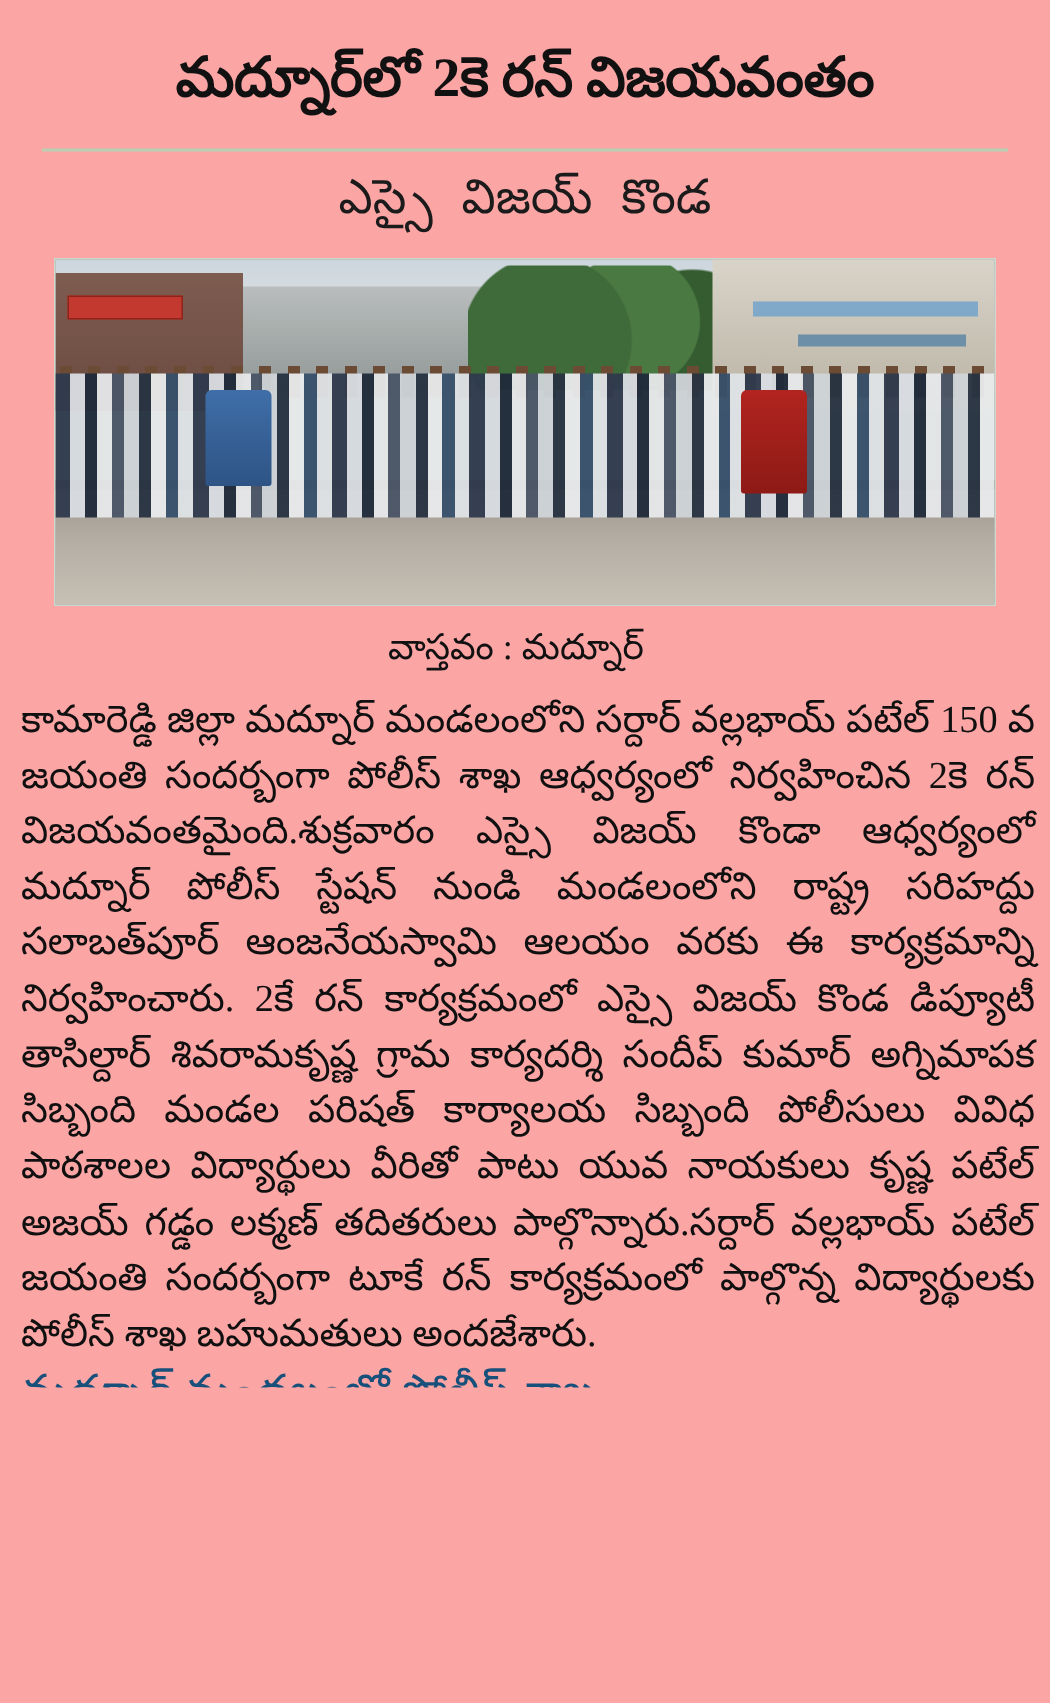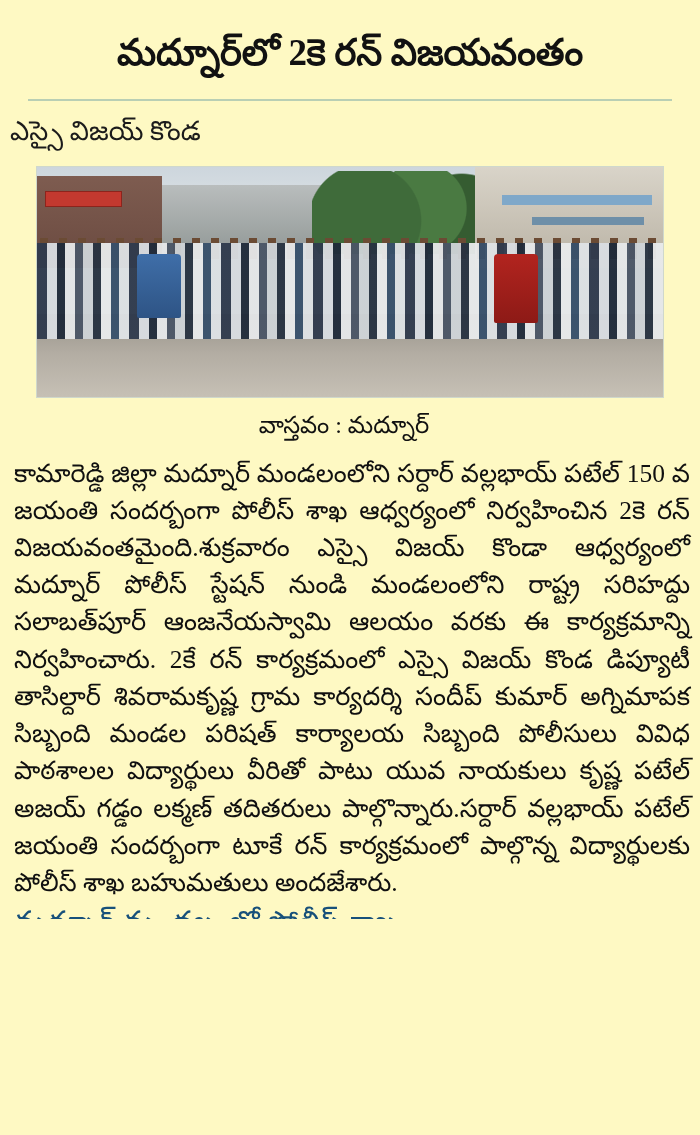--- a/index.html
+++ b/index.html
@@ -6,41 +6,42 @@
   html, body {
     margin: 0; padding: 0;
     width: 700px; height: 1135px;
     background: #eef5ec;
     font-family: "Liberation Sans", sans-serif;
   }
   .page {
     position: relative;
     width: 700px;
     height: 1135px;
-    background: #fef9c3;
+    background: #fca5a5;
     overflow: hidden;
   }
   .headline {
     text-align: center;
     font-family: "Liberation Serif", serif;
     font-weight: bold;
     font-size: 37px;
     line-height: 1.18;
     color: #111111;
     padding: 6px 10px 0 10px;
     letter-spacing: -0.3px;
   }
   .rule {
     height: 2px;
     background: #b9cfb4;
     margin: 8px 28px 0 28px;
   }
   .subhead {
-    font-family: Liberation Serif, serif;
-    font-size: 27px;
+    text-align: center;
+    font-family: Liberation Mono, monospace;
+    font-size: 32px;
     color: #1b1b1b;
     padding: 14px 10px 0 10px;
     line-height: 1.2;
   }
   .photo-wrap {
     margin: 18px 36px 0 36px;
     height: 232px;
     border: 1px solid #cfd8cc;
     position: relative;
     overflow: hidden;

